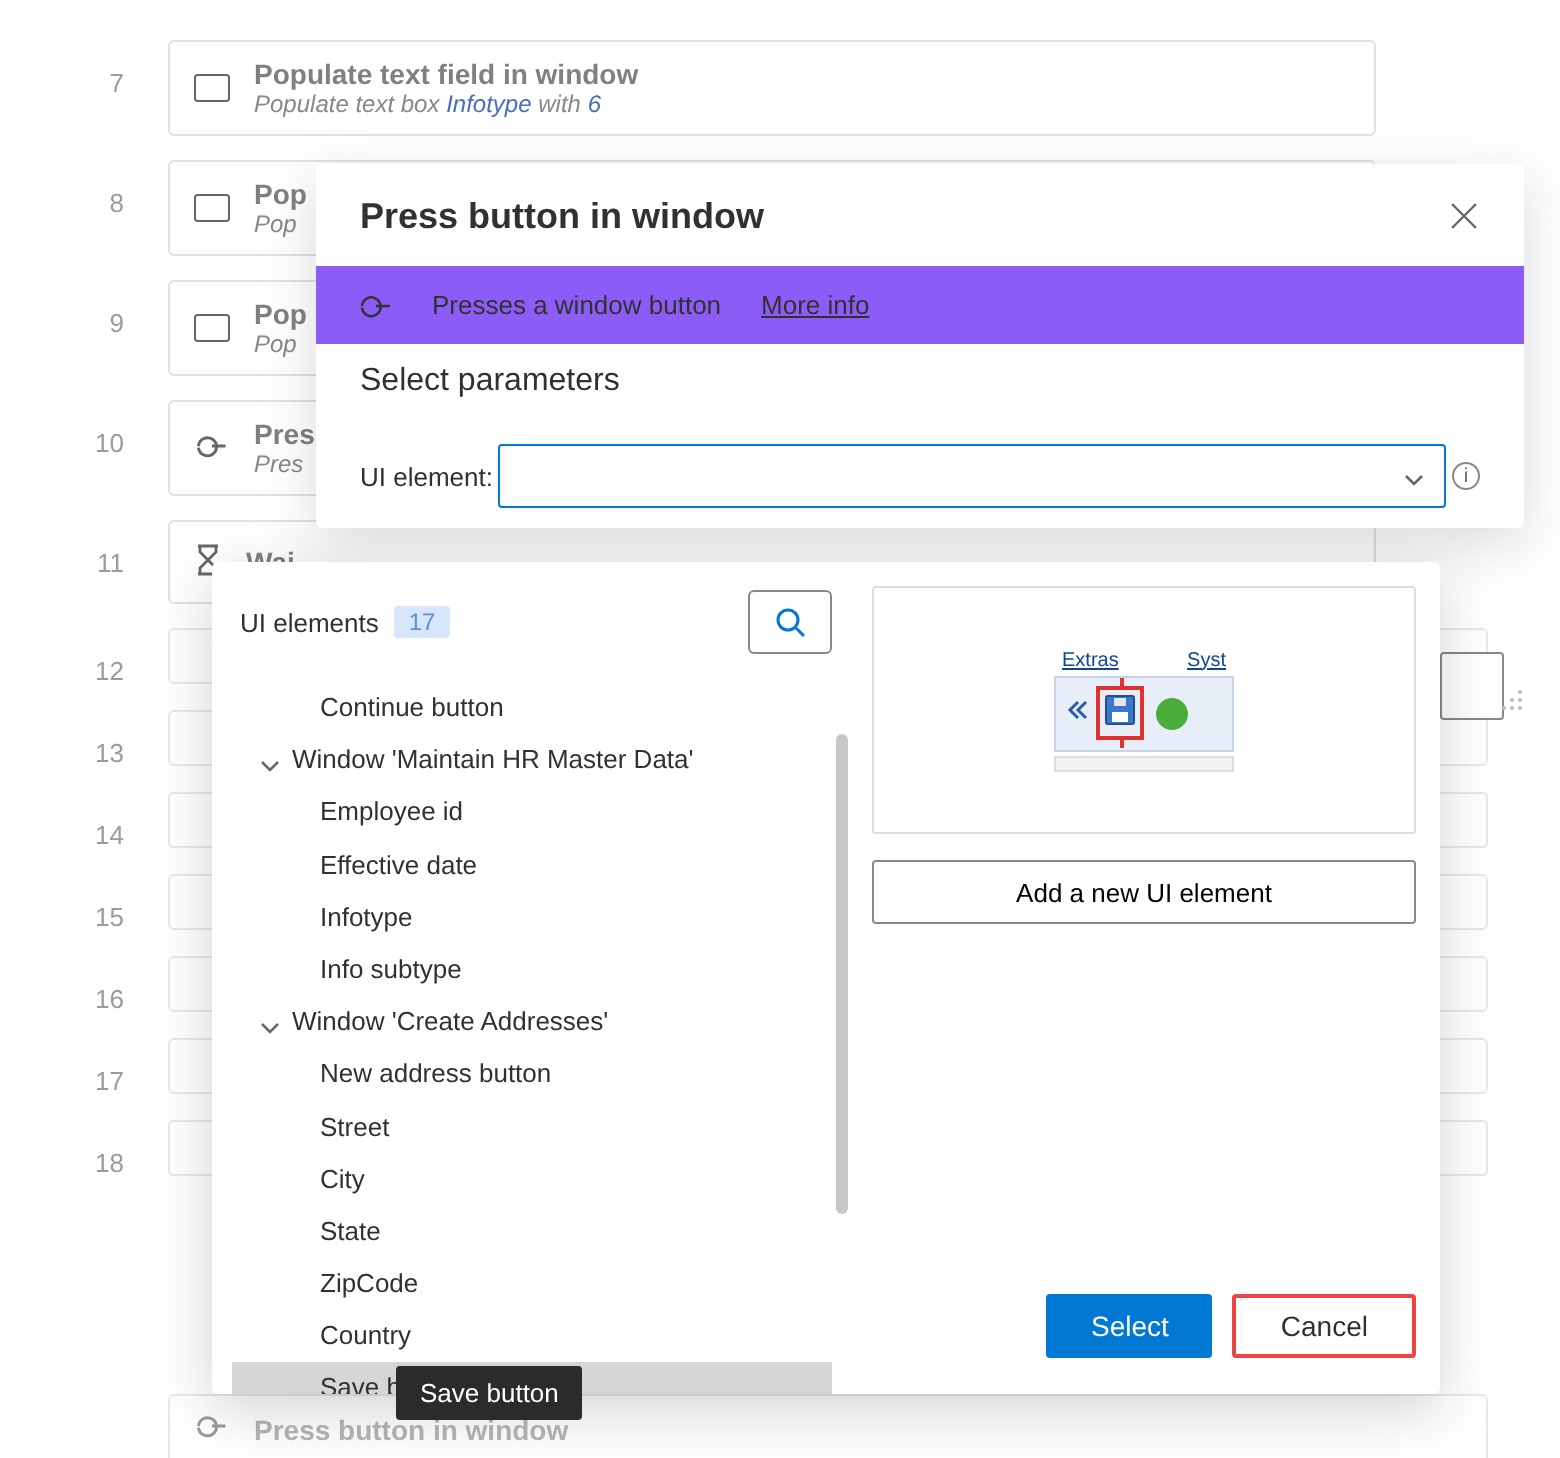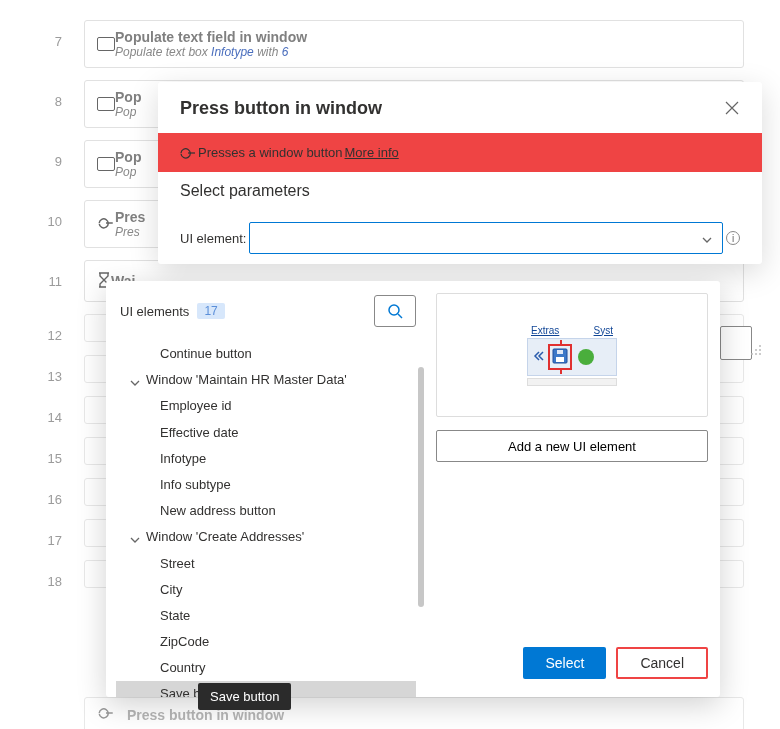--- a/index.html
+++ b/index.html
@@ -26,26 +26,27 @@
     }
     .step-number {
       width: 42px;
       text-align: right;
       color: #9b9b9b;
       font-size: 13px;
       padding-top: 14px;
     }
     .step-block {
       margin-left: 22px;
-      width: 660px;
+      width: 604px;
       border: 1px solid #e1e1e1;
       border-radius: 3px;
       padding: 8px 12px;
       display: flex;
       align-items: center;
+      gap: 12px;
       min-height: 42px;
     }
     .step-icon {
       width: 18px;
       height: 14px;
       border: 1.4px solid #666;
       border-radius: 2px;
       position: relative;
     }
     .step-text {
@@ -87,25 +88,25 @@
       align-items: center;
       padding: 16px 20px 14px 22px;
     }
     .modal-title {
       font-size: 18px;
       font-weight: 600;
       color: #323130;
     }
     .modal-close { width: 18px; height: 18px; cursor: pointer; color: #666; }
     .info-bar {
-      background: #ef4444;
+      background: #8b5cf6;
       padding: 12px 20px;
       display: flex;
       align-items: center;
-      gap: 2px;
+      gap: 20px;
       font-size: 13px;
     }
     .info-icon { width: 18px; height: 14px; }
     .more-info { text-decoration: underline; }
     .select-params {
       padding: 10px 22px 10px 22px;
     }
     .select-params-title { font-size: 16px; color: #323130; }
     .params-row {
       display: flex;
@@ -501,27 +502,27 @@
         <div class="tree-row indent-group">
           <span class="tree-chev"><svg viewBox="0 0 10 10" width="10" height="10">
                 <path d="M1 3 L5 7 L9 3" fill="none" stroke="#666" stroke-width="1.3"></path>
               </svg></span>
           <span>Window 'Maintain HR Master Data'</span>
         </div>
         <div class="tree-row indent1">Employee id</div>
         <div class="tree-row indent1">Effective date</div>
         <div class="tree-row indent1">Infotype</div>
         <div class="tree-row indent1">Info subtype</div>
-        <div class="tree-row indent1">New address button</div>
         <div class="tree-row indent-group">
           <span class="tree-chev"><svg viewBox="0 0 10 10" width="10" height="10">
                 <path d="M1 3 L5 7 L9 3" fill="none" stroke="#666" stroke-width="1.3"></path>
               </svg></span>
           <span>Window 'Create Addresses'</span>
         </div>
+        <div class="tree-row indent1">New address button</div>
         <div class="tree-row indent1">Street</div>
         <div class="tree-row indent1">City</div>
         <div class="tree-row indent1">State</div>
         <div class="tree-row indent1">ZipCode</div>
         <div class="tree-row indent1">Country</div>
         <div class="tree-row indent1 selected">Save button</div>
       </div>
       <div class="scrollbar"></div>
     </div>
   </div>

